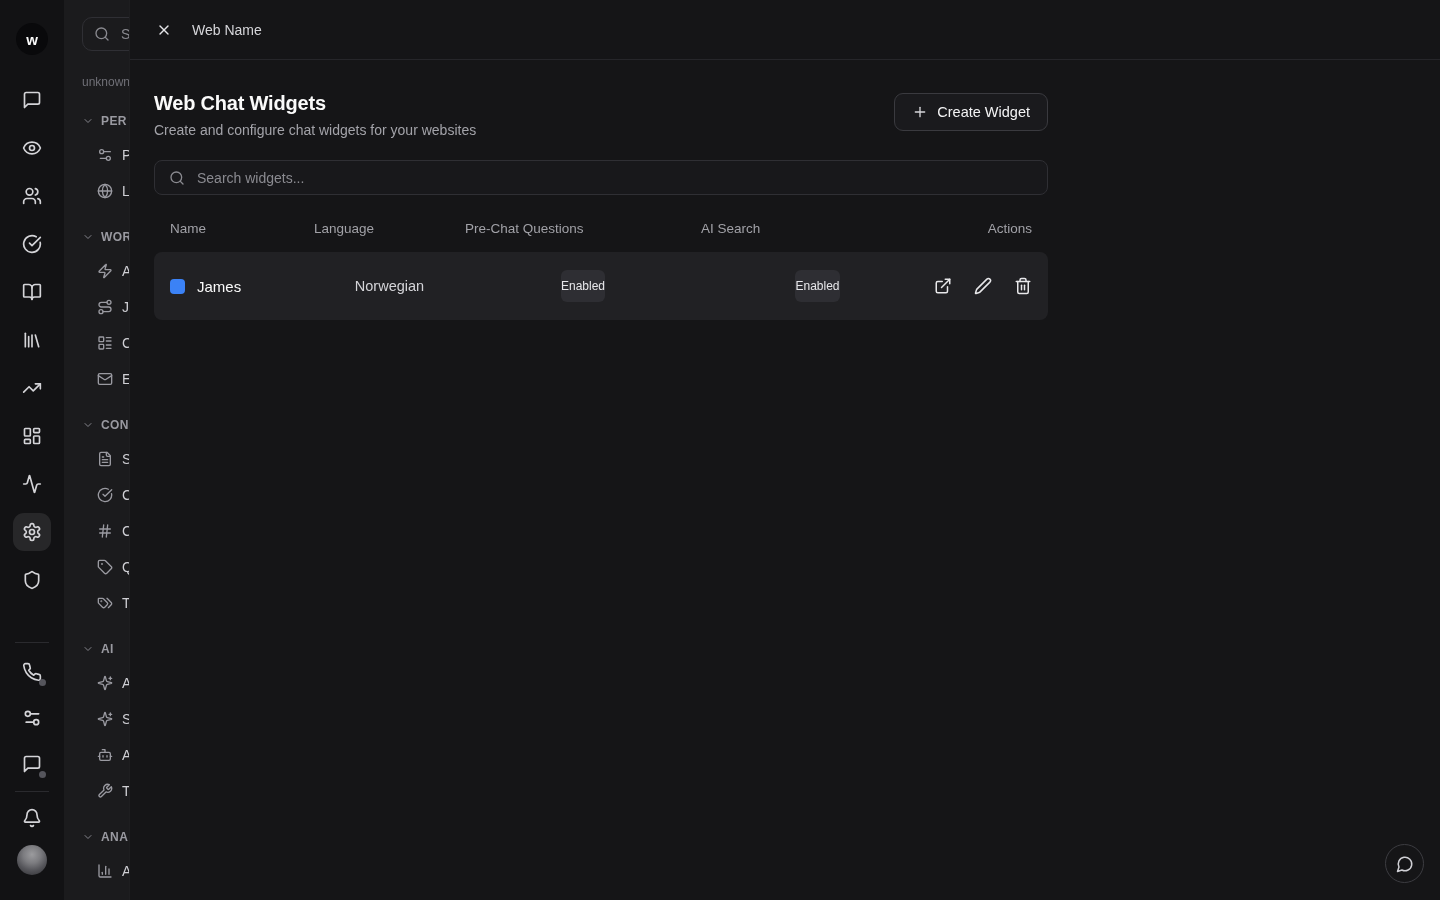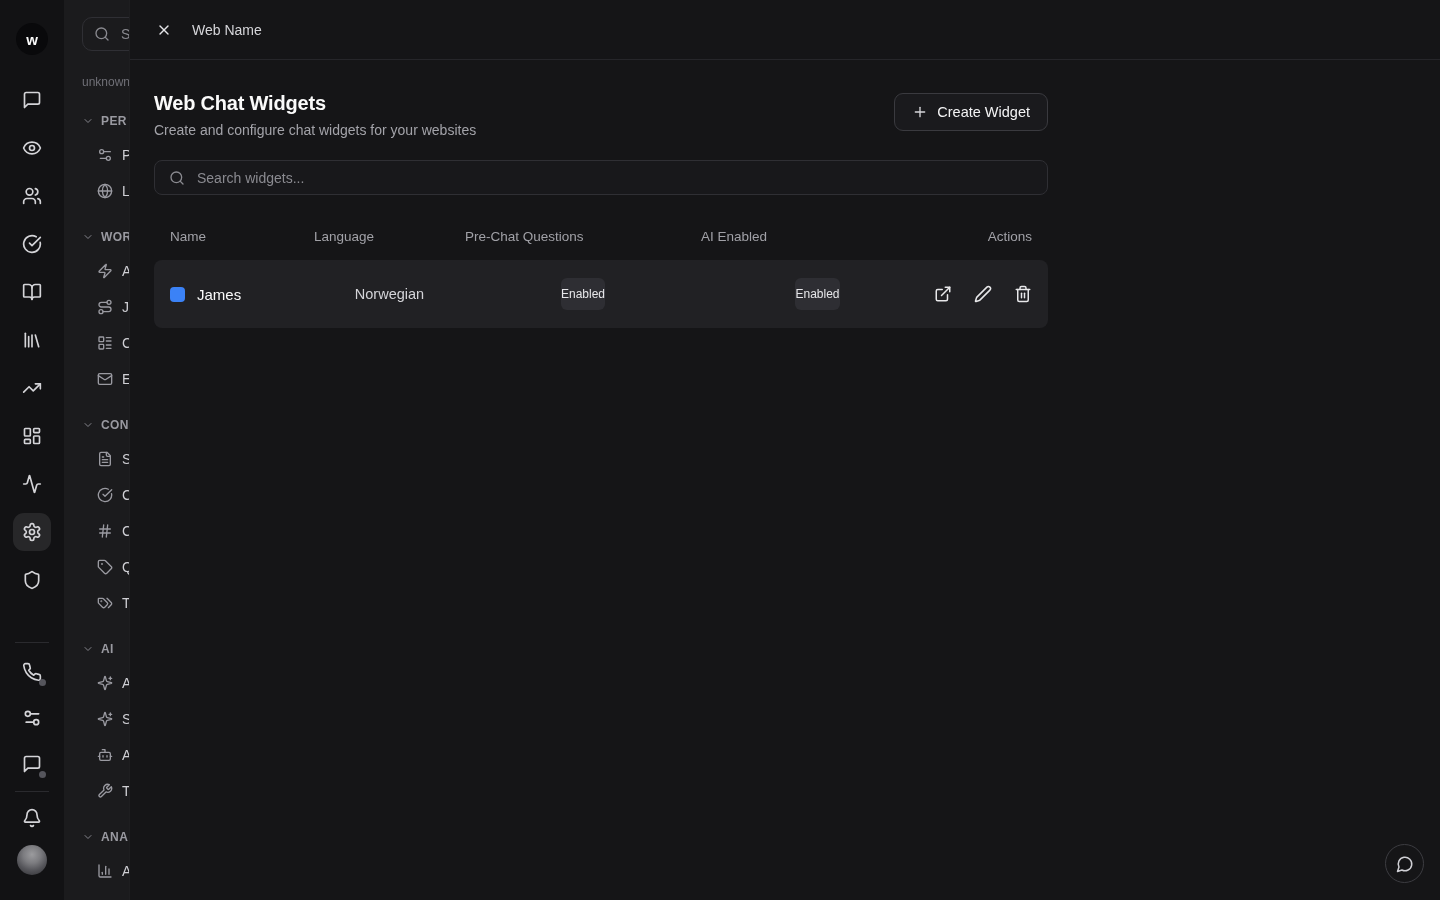--- a/index.html
+++ b/index.html
@@ -62,21 +62,21 @@
     background:#1a1a1d;border:1px solid #3a3a3f;border-radius:9px;color:#f4f4f5;font-size:14.5px;
     font-family:inherit;cursor:pointer;}
   .create-btn [data-icon]{color:#d6d6da;}
 
   .widget-search{margin-top:22px;width:894px;height:35px;box-sizing:border-box;border:1px solid #2f2f34;
     border-radius:8px;background:#18181b;display:flex;align-items:center;gap:10px;padding:0 14px;color:#8a8a90;}
   .widget-search input{background:transparent;border:none;outline:none;flex:1;font-size:14px;color:#e4e4e7;font-family:inherit;}
   .widget-search input::placeholder{color:#8a8a90;}
 
   .tgrid{display:grid;grid-template-columns:144px 151px 236px 1fr auto;align-items:center;padding:0 16px;box-sizing:border-box;}
-  .thead{margin-top:32px;height:18px;font-size:13.5px;color:#a1a1a7;}
+  .thead{margin-top:24px;height:18px;font-size:13.5px;color:#a1a1a7;}
   .thead .th-actions{justify-self:end;}
   .trow{margin-top:15px;height:68px;background:#212124;border-radius:8px;cursor:pointer;text-align:center;}
   .cell-name{display:flex;align-items:center;gap:12px;font-size:15px;font-weight:500;color:#fafafa;}
   .row-avatar{width:15px;height:15px;border-radius:4px;}
   .cell-lang{font-size:14.5px;color:#d4d4d8;}
   .badge{display:inline-flex;align-items:center;height:32px;padding:0 0;border-radius:6px;
     background:#2e2e33;color:#e6e6e9;font-size:12px;}
   .cell-actions{justify-self:end;display:flex;align-items:center;gap:22px;color:#e8e8ea;}
   .act-btn{background:none;border:none;padding:0;color:#e8e8ea;cursor:pointer;display:flex;}
 
@@ -494,21 +494,21 @@
             <path d="m21 21-4.3-4.3"></path>
           </svg>
         </span>
       <input type="text" placeholder="Search widgets..." style="">
     </div>
 
     <div class="tgrid thead">
       <span>Name</span>
       <span>Language</span>
       <span>Pre-Chat Questions</span>
-      <span>AI Enabled</span>
+      <span>AI Search</span>
       <span class="th-actions">Actions</span>
     </div>
 
     <div class="tgrid trow">
       <span class="cell-name">
         <span class="row-avatar" style="background: rgb(59, 130, 246);"></span>
         <span>James</span>
       </span>
       <span class="cell-lang">Norwegian</span>
       <span><span class="badge">Enabled</span></span>

